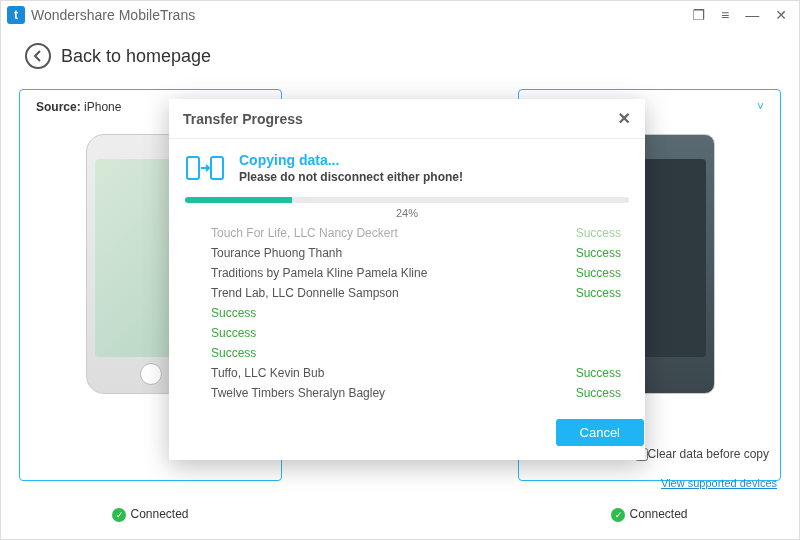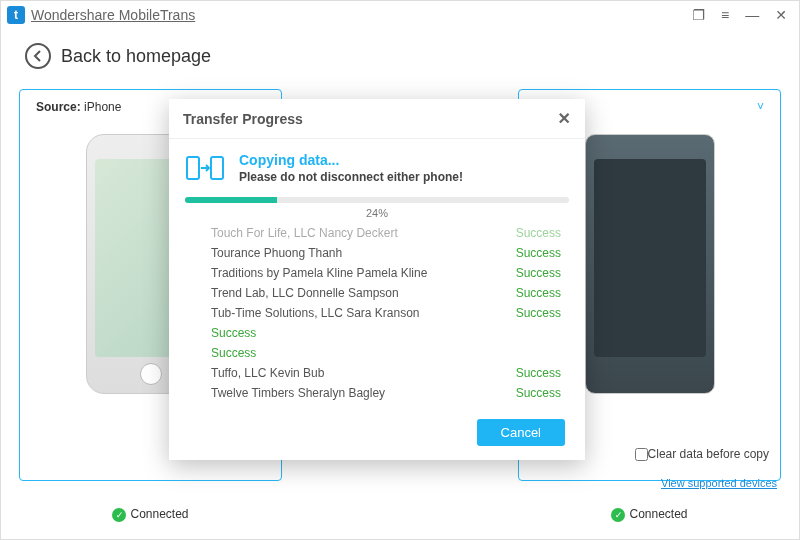--- a/index.html
+++ b/index.html
@@ -1,19 +1,19 @@
 <!DOCTYPE html>
 <html><head>
 <meta charset="utf-8">
 <style>
   * { box-sizing: border-box; margin: 0; padding: 0; }
   body { font-family: "Segoe UI", Arial, sans-serif; font-size: 13px; color: #444; width: 800px; height: 540px; background: #fff; position: relative; overflow: hidden; border: 1px solid #ddd; }
   .titlebar { height: 28px; display: flex; align-items: center; padding: 0 6px; }
   .logo { width: 18px; height: 18px; background: #1a8bd8; border-radius: 3px; display: inline-flex; align-items: center; justify-content: center; color: #fff; font-weight: bold; font-size: 12px; margin-right: 6px; }
-  .app-title { font-size: 14px; color: #666; text-decoration: underline; }
+  .app-title { font-size: 14px; color: #666; }
   .win-ctrls { margin-left: auto; display: flex; gap: 16px; padding-right: 6px; color: #666; }
   .win-ctrls span { cursor: pointer; font-size: 14px; }
   .content { padding: 0 18px 18px; position: relative; }
   .back { display: flex; align-items: center; gap: 10px; margin: 14px 0 20px 6px; cursor: pointer; }
   .back-circ { width: 26px; height: 26px; border: 2px solid #555; border-radius: 50%; display: flex; align-items: center; justify-content: center; }
   .back-text { font-size: 18px; color: #333; }
   .panels { display: flex; gap: 18px; justify-content: space-between; }
   .device { flex: 1; border: 1px solid #29b6f6; border-radius: 4px; height: 392px; position: relative; padding: 10px 16px; background: #fff; }
   .device-hdr { display: flex; justify-content: space-between; align-items: center; font-size: 12px; color: #333; }
   .device-hdr .chev { color: #29b6f6; font-size: 12px; }
@@ -24,40 +24,40 @@
   .homebtn { position:absolute; bottom:8px; left:50%; transform:translateX(-50%); width:22px; height:22px; border-radius:50%; background:#fff; border:1px solid #bbb;}
   .status { position:absolute; bottom:-42px; left:0; right:0; text-align:center; font-size:12px; color:#333; }
   .check { display:inline-flex; align-items:center; justify-content:center; width:14px; height:14px; border-radius:50%; background:#2dbd4e; color:#fff; font-size:9px; margin-right:4px; }
   .mid { width: 200px; display:flex; align-items:center; justify-content:center; height:380px; }
   .start-btn { background:#1fb4f4; color:#fff; border:none; border-radius:4px; padding:12px 24px; font-size:15px; display:flex; align-items:center; gap:10px; cursor:pointer; }
   .clear { position:absolute; right: 30px; bottom: 38px; font-size:12px; display:flex; align-items:center; gap:0; }
   .clear input { width:13px; height:13px; }
   .footer-link { position:absolute; right:22px; bottom:10px; font-size:11px; color:#1a8bd8; text-decoration:underline; cursor:pointer; }
 
   
-  .modal { position:absolute; left:168px; top:98px; width:416px; background:#fff; box-shadow:0 6px 24px rgba(0,0,0,0.25); z-index:10; }
+  .modal { position:absolute; left:168px; top:98px; width:476px; background:#fff; box-shadow:0 6px 24px rgba(0,0,0,0.25); z-index:10; }
   .modal-hdr { display:flex; align-items:center; justify-content:space-between; padding:10px 14px; border-bottom:1px solid #eee; }
   .modal-title { font-size:14px; font-weight:bold; color:#555; }
   .modal-close { font-size:16px; font-weight:bold; color:#666; cursor:pointer; }
   .modal-body { padding: 12px 16px 8px; }
   .copy-row { display:flex; align-items:center; gap:14px; }
   .copy-icon { width:40px; height:34px; display:flex; align-items:center; justify-content:center; }
   .copy-icon svg { width:40px; height:30px; }
   .copy-title { color:#1fb4f4; font-weight:bold; font-size:14px; margin-bottom:2px;}
   .copy-sub { font-size:12px; font-weight:bold; color:#444;}
   .prog-wrap { margin:12px 0 4px; }
   .prog-bar { height:6px; background:#e9e9e9; border-radius:3px; overflow:hidden; }
   .prog-fill { height:100%; background:#1fc0a0; width:24%; }
   .prog-pct { text-align:center; font-size:11px; color:#777; margin-top:4px; }
   .list { max-height:178px; overflow-y:auto; padding: 0 8px 0 26px; margin-top:4px;}
   .row { display:flex; justify-content:space-between; font-size:12px; color:#555; line-height:20px; }
   .row .st { color:#3aa63a; }
   .row.faded { opacity:0.5; }
   .list::-webkit-scrollbar{width:8px;} .list::-webkit-scrollbar-thumb{background:#ccc;border-radius:4px;}
-  .modal-ftr { text-align:right; padding:10px 20px 14px; }
+  .modal-ftr { text-align:right; padding:10px 1px 14px; }
   .cancel-btn { background:#1fb4f4; color:#fff; border:none; border-radius:3px; padding:6px 24px; font-size:13px; cursor:pointer;}
 </style>
 </head>
 <body>
 
 <div class="titlebar">
   <span class="logo">t</span>
   <span class="app-title">Wondershare MobileTrans</span>
   <div class="win-ctrls">
     <span>❐</span>
@@ -157,21 +157,20 @@
         </div>
         <div class="row">
           <span>Traditions by Pamela Kline Pamela Kline</span>
           <span class="st">Success</span>
         </div>
         <div class="row">
           <span>Trend Lab, LLC Donnelle Sampson</span>
           <span class="st">Success</span>
         </div>
         <div class="row">
-          <span>Tub-Time Solutions, LLC Sara Kranson</span>
           <span class="st">Success</span>
         </div>
         <div class="row">
           <span class="st">Success</span>
         </div>
         <div class="row">
           <span class="st">Success</span>
         </div>
         <div class="row">
           <span>Tuffo, LLC Kevin Bub</span>

